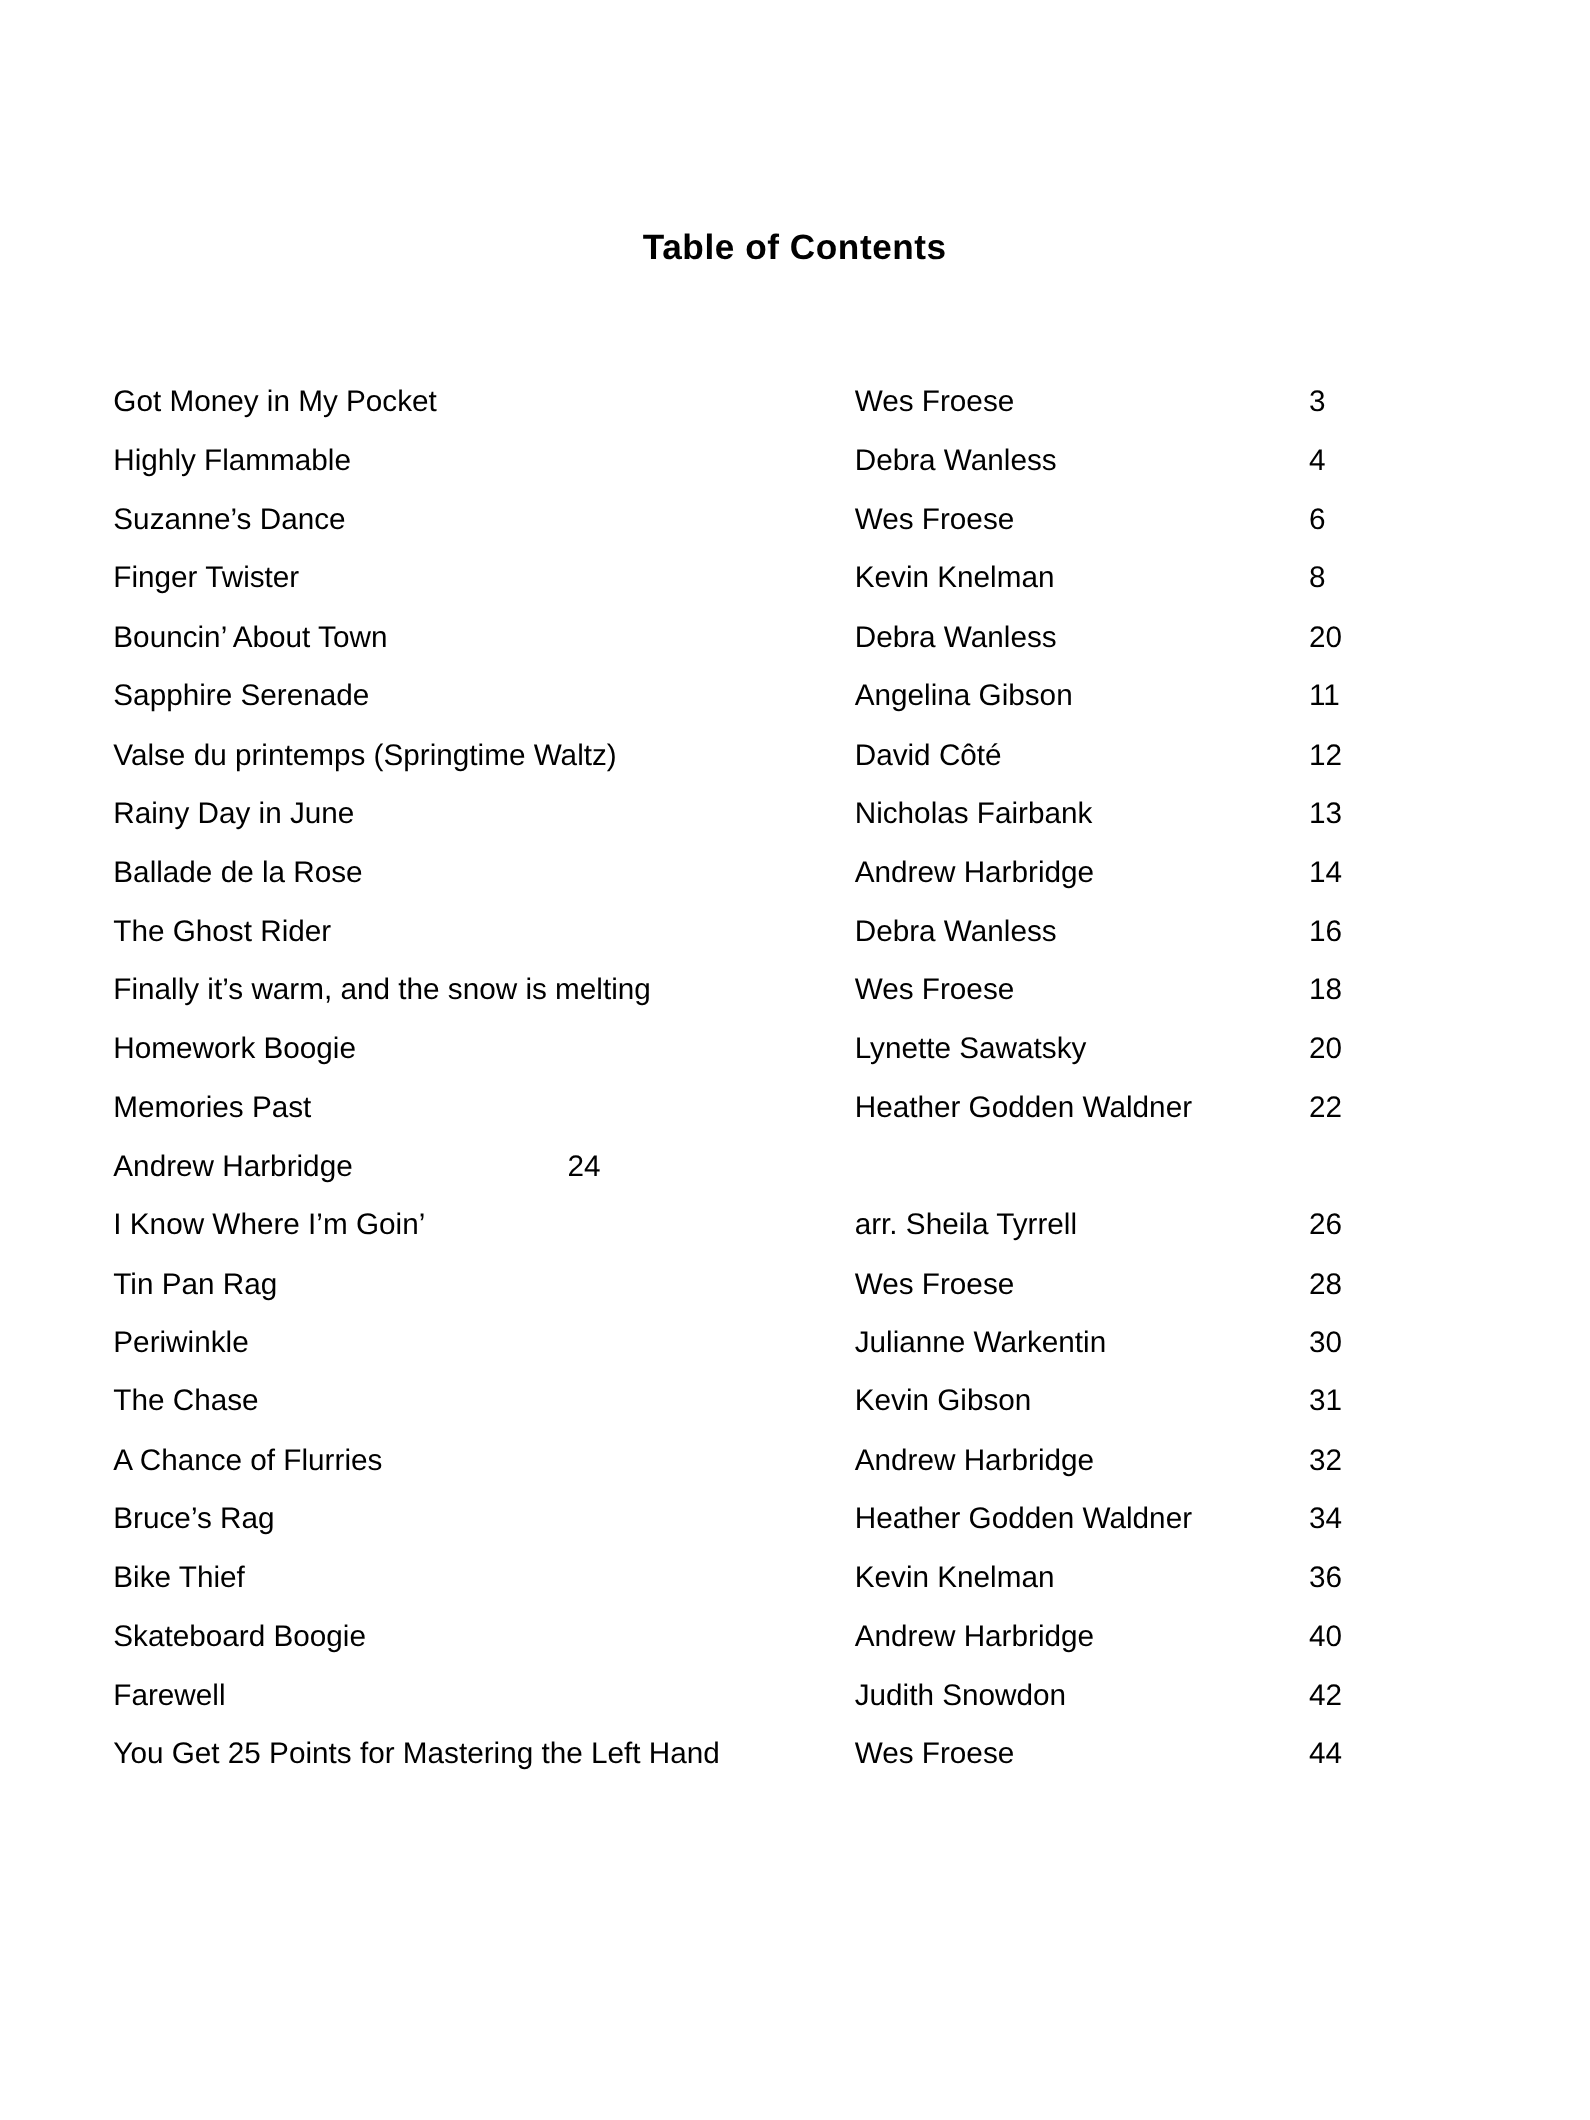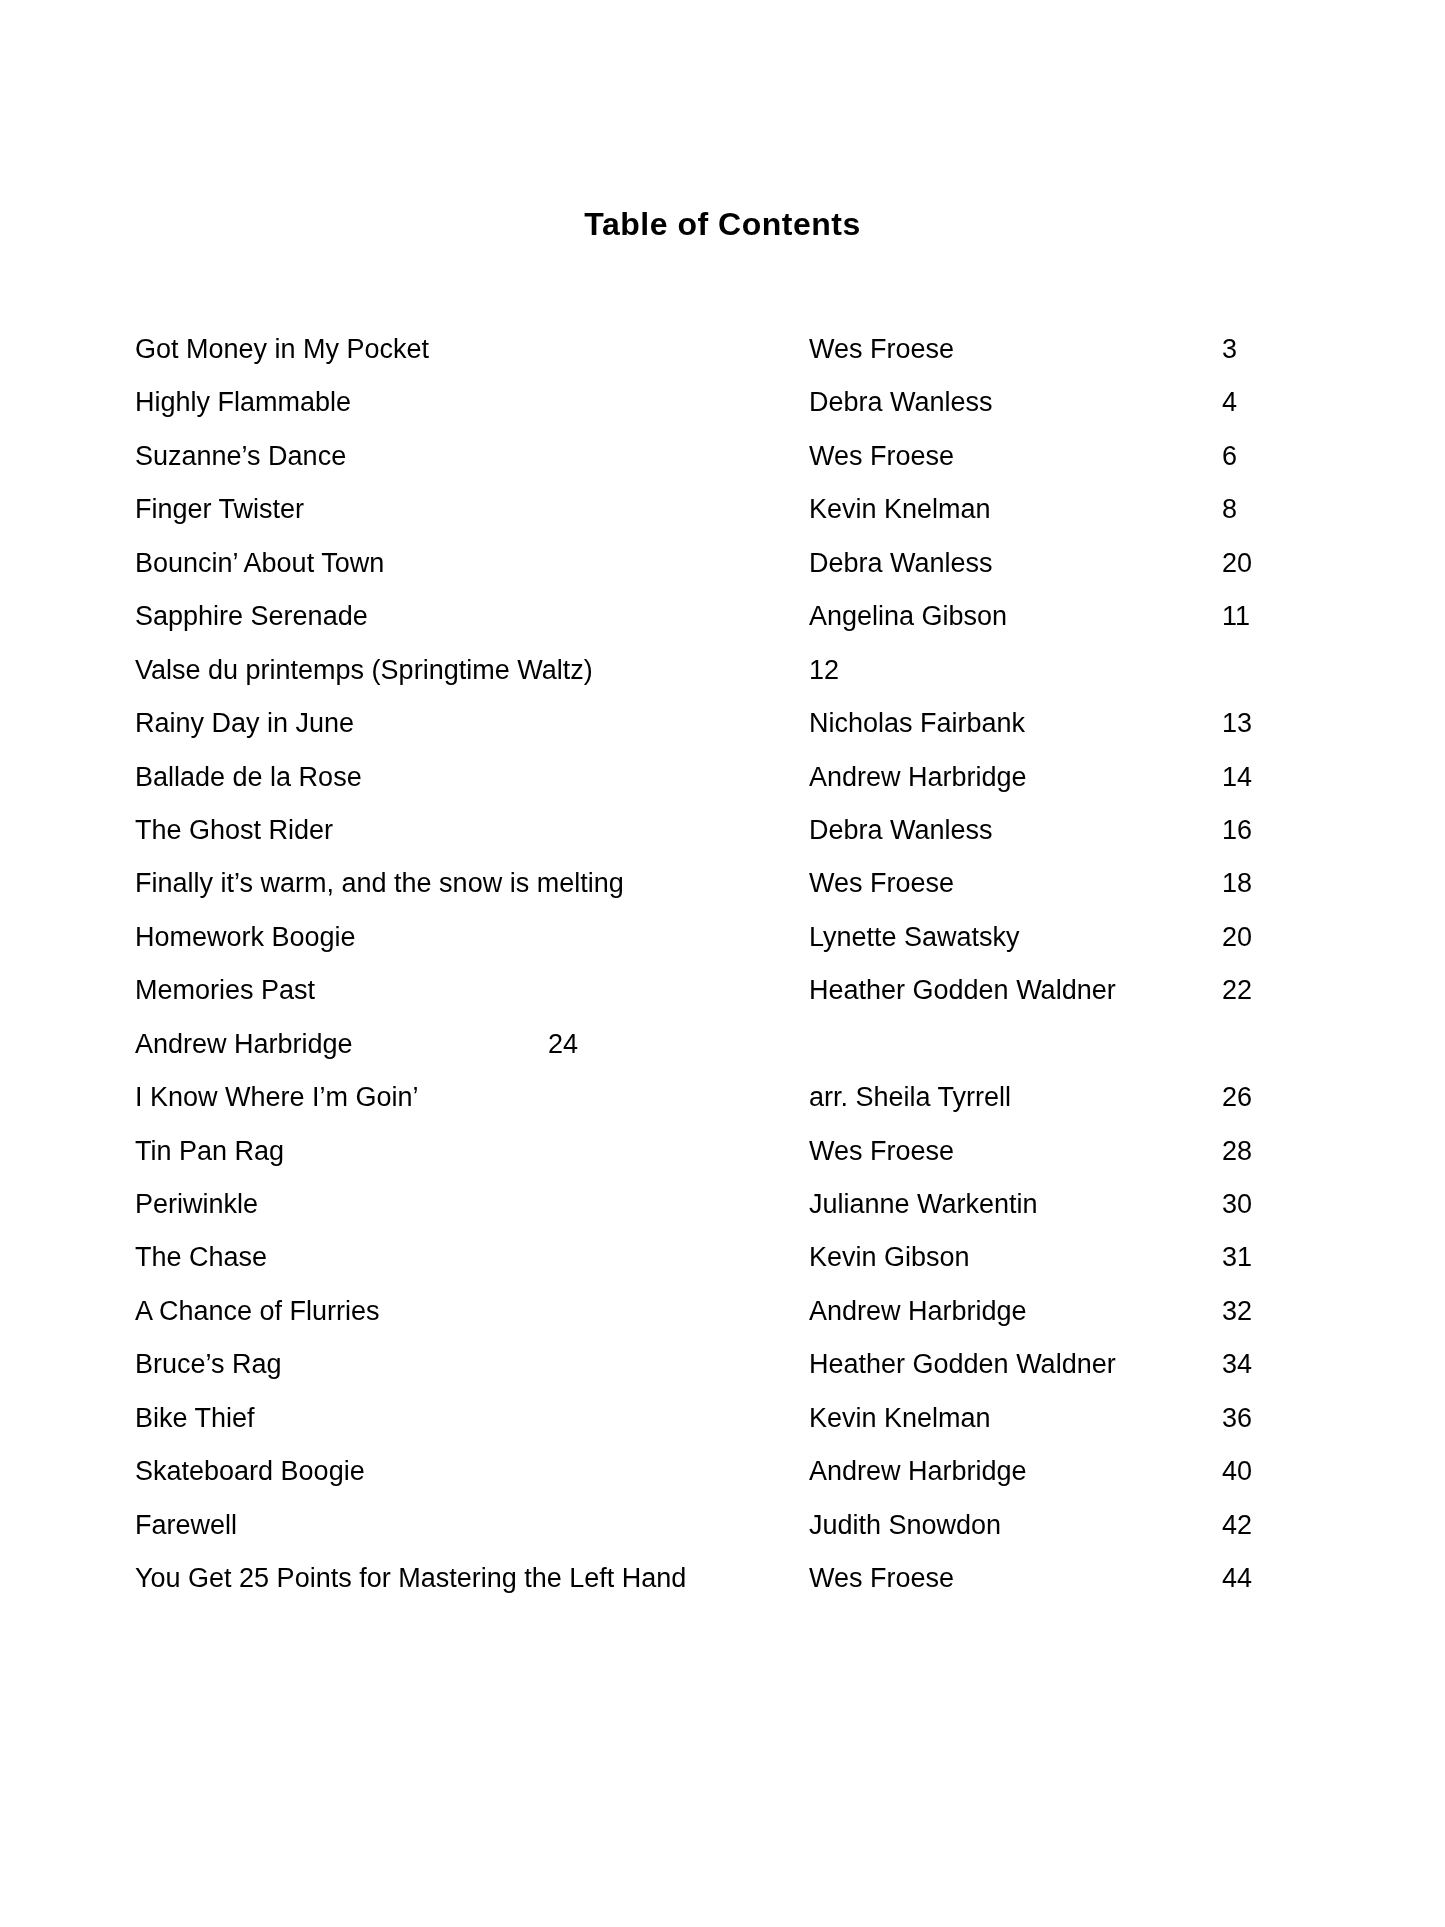--- a/index.html
+++ b/index.html
@@ -27,23 +27,22 @@
     width: 100%;
     margin: 0;
     text-align: center;
     font-size: 32px;
     font-weight: bold;
     letter-spacing: 0.5px;
   }
   .toc-list {
     position: absolute;
     left: 103px;
-    top: 323px;
+    top: 339px;
     width: 1260px;
-    margin-left: 32px;
   }
   .toc-row {
     display: flex;
     height: 53.45px;
     line-height: 53.45px;
     font-size: 27px;
     white-space: nowrap;
   }
   .col-title {
     width: 674px;
@@ -96,20 +95,21 @@
   </div>
 
   <div class="toc-row">
     <span class="col-title">Sapphire Serenade</span>
     <span class="col-composer">Angelina Gibson</span>
     <span class="col-page">11</span>
   </div>
 
   <div class="toc-row">
     <span class="col-title">Valse du printemps (Springtime Waltz)</span>
+    <span class="col-composer">David Côté</span>
     <span class="col-page">12</span>
   </div>
 
   <div class="toc-row">
     <span class="col-title">Rainy Day in June</span>
     <span class="col-composer">Nicholas Fairbank</span>
     <span class="col-page">13</span>
   </div>
 
   <div class="toc-row">

